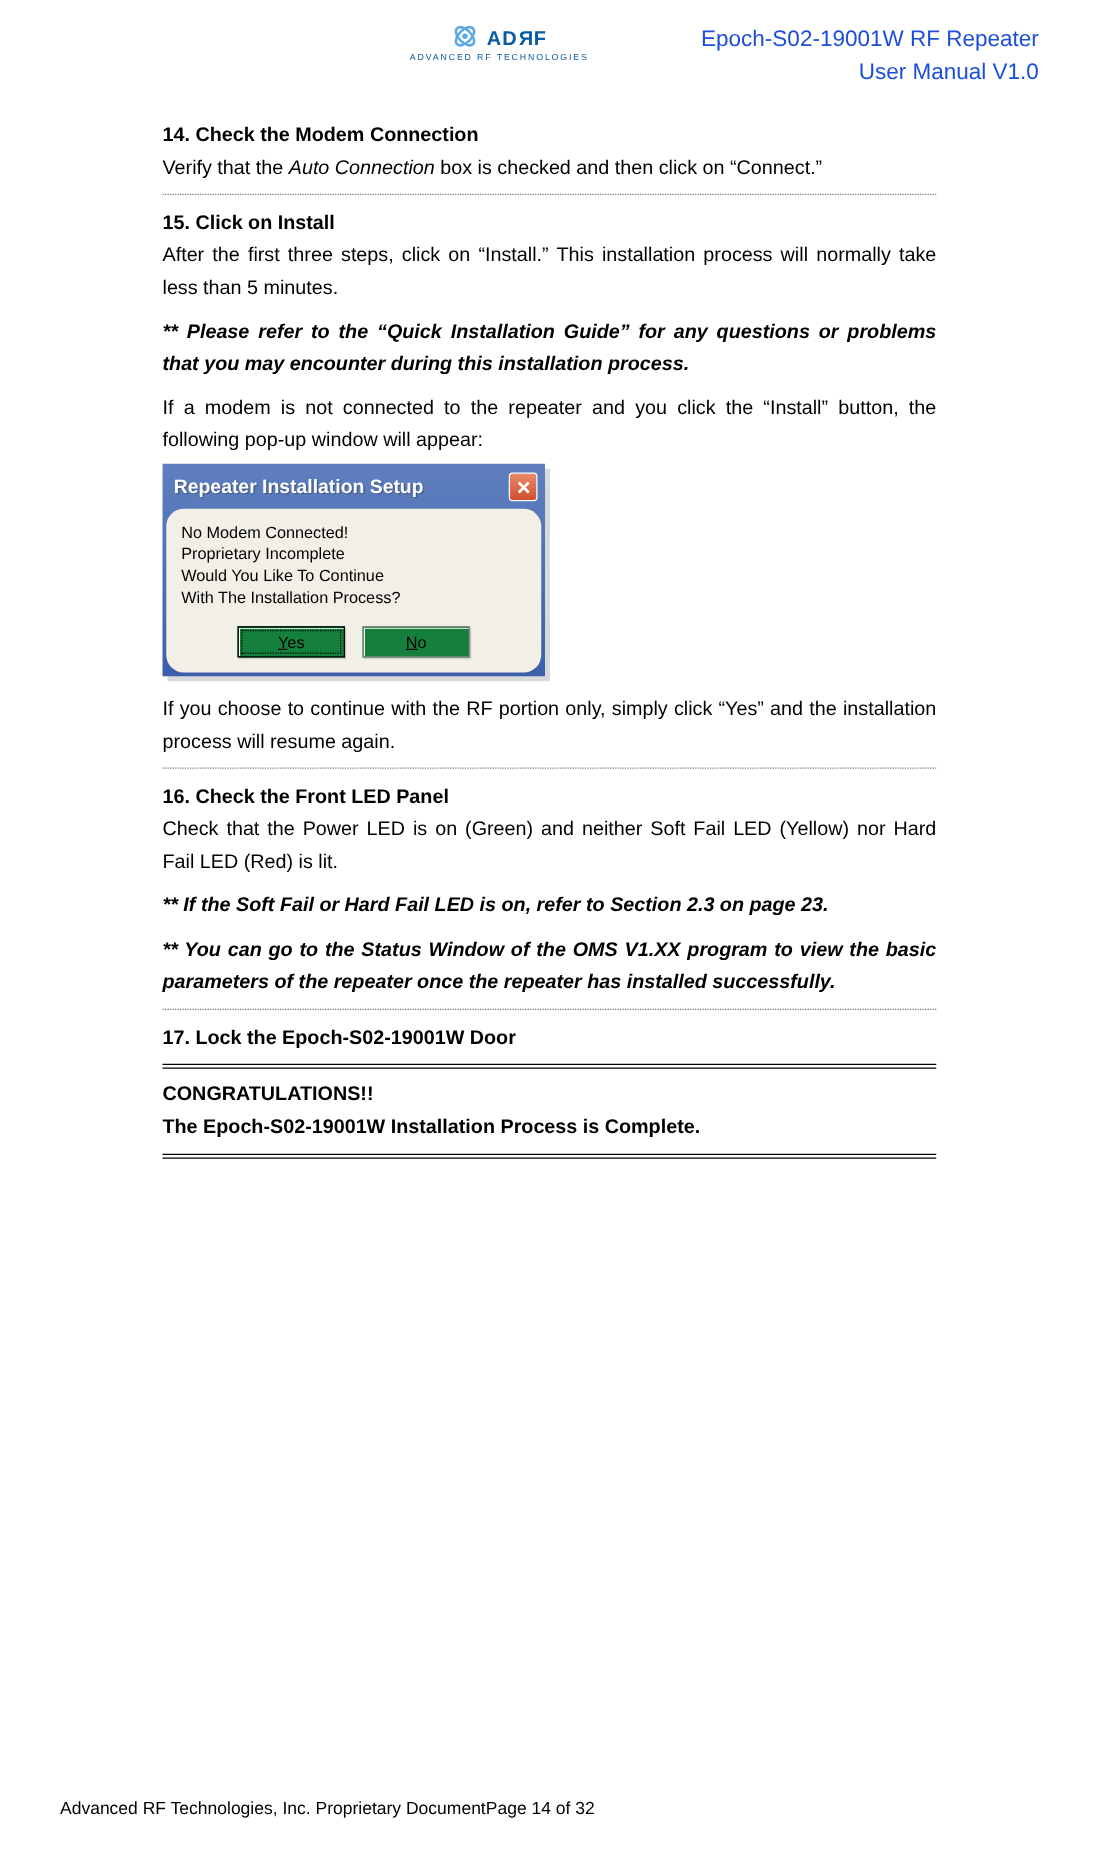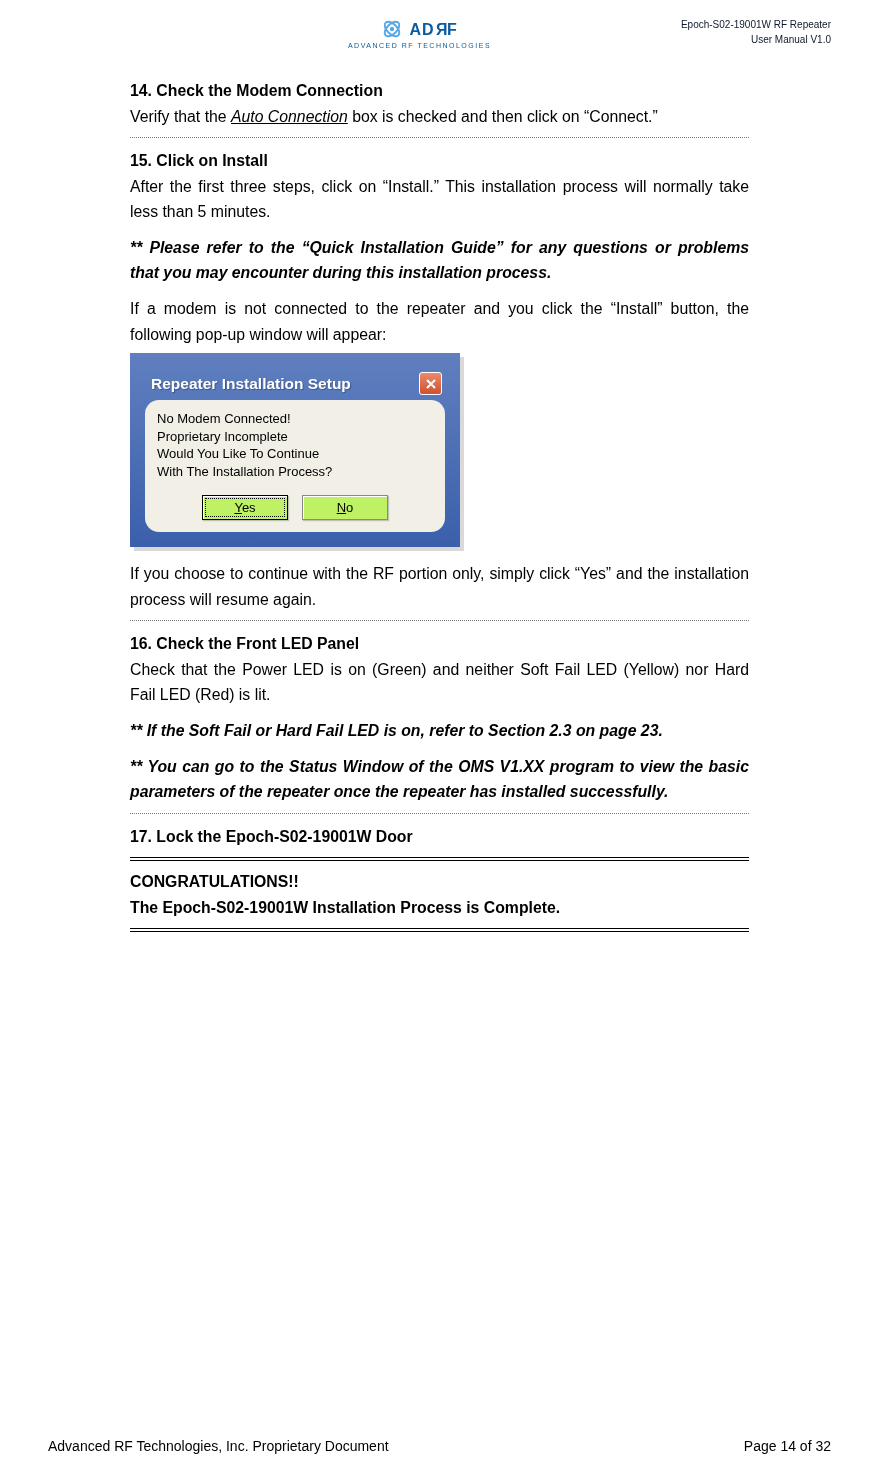--- a/index.html
+++ b/index.html
@@ -34,51 +34,51 @@
   }
   .logo-icon { vertical-align: middle; margin-right: 2px; }
   .logo-sub {
     font-size: 7px;
     letter-spacing: 1.5px;
     color: #0a5ba0;
     margin-top: -2px;
   }
   .header-right {
     text-align: right;
-    font-size: 10px;
-    color: #0f172a;
+    font-size: 18px;
+    color: #1d4ed8;
     line-height: 1.45;
     min-width: 230px;
   }
   .content {
     flex: 1;
     padding: 0 82px 0 82px;
     font-size: 15.8px;
     line-height: 1.62;
   }
   .step-head { font-weight: bold; }
   .justify { text-align: justify; }
-  .italic { font-style: italic; text-decoration: underline; }
+  .italic { font-style: italic; }
   .bolditalic { font-weight: bold; font-style: italic; text-align: justify; }
   hr.dotted {
     border: none;
     border-top: 1px dotted #777;
     margin: 8px 0 10px 0;
   }
   hr.dbl {
     border: none;
     border-top: 4px double #000;
     margin: 8px 0;
   }
   .dialog-outer {
     width: 300px;
     margin-top: 6px;
     margin-bottom: 14px;
     background: linear-gradient(#5f7fbf, #3b5fab);
-    padding: 15px;
+    padding: 3px;
     box-shadow: 4px 4px 0 rgba(0,0,0,.15);
   }
   .dialog-titlebar {
     display: flex;
     align-items: center;
     padding: 3px 3px 4px 6px;
   }
   .dialog-title {
     flex: 1;
     color: #fff;
@@ -109,29 +109,28 @@
     gap: 14px;
     justify-content: center;
     margin-top: 14px;
   }
   .win-btn {
     width: 84px;
     text-align: center;
     font-family: Tahoma, sans-serif;
     font-size: 13px;
     padding: 3px 0;
-    background: #bef264;
+    background: #15803d;
     border: 1px solid #888;
     box-shadow: 1px 1px 0 #fff inset, 1px 1px 1px rgba(0,0,0,.2);
   }
   .win-btn.default { outline: 1px dotted #000; outline-offset: -4px; border: 1px solid #000; }
   .u { text-decoration: underline; }
   .footer {
     display: flex;
-    justify-content: space-between;
     font-size: 14px;
     margin-top: 8px;
   }
   .spacer { height: 10px; }
 </style>
 </head>
 <body>
 
 <div class="header">
   <div class="logo-wrap">

